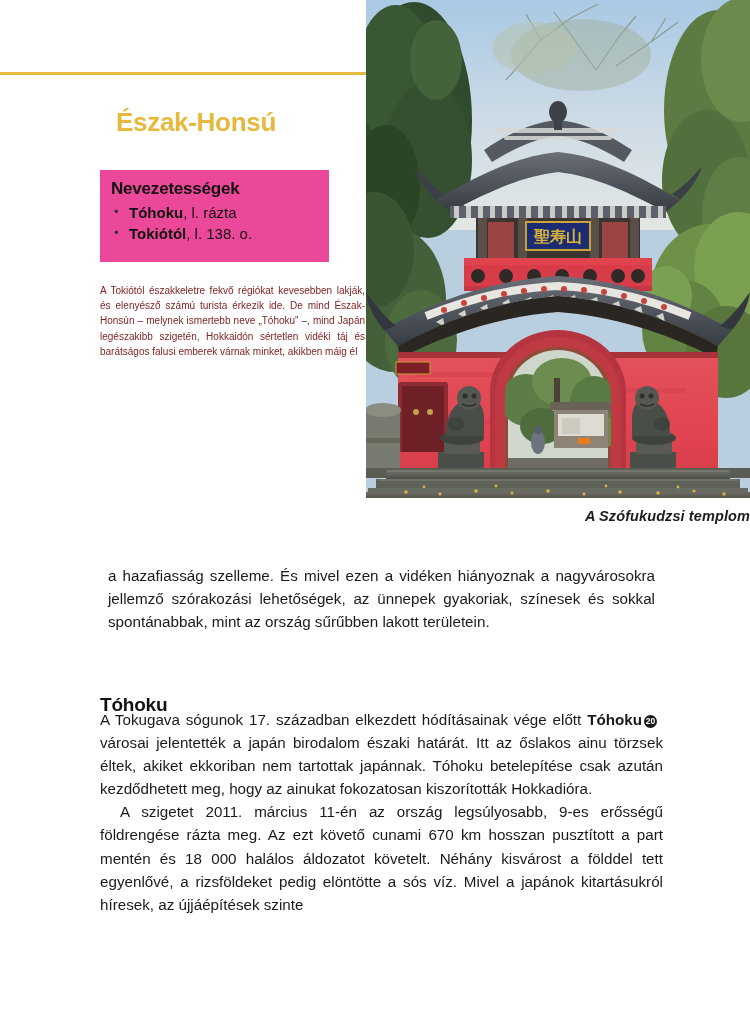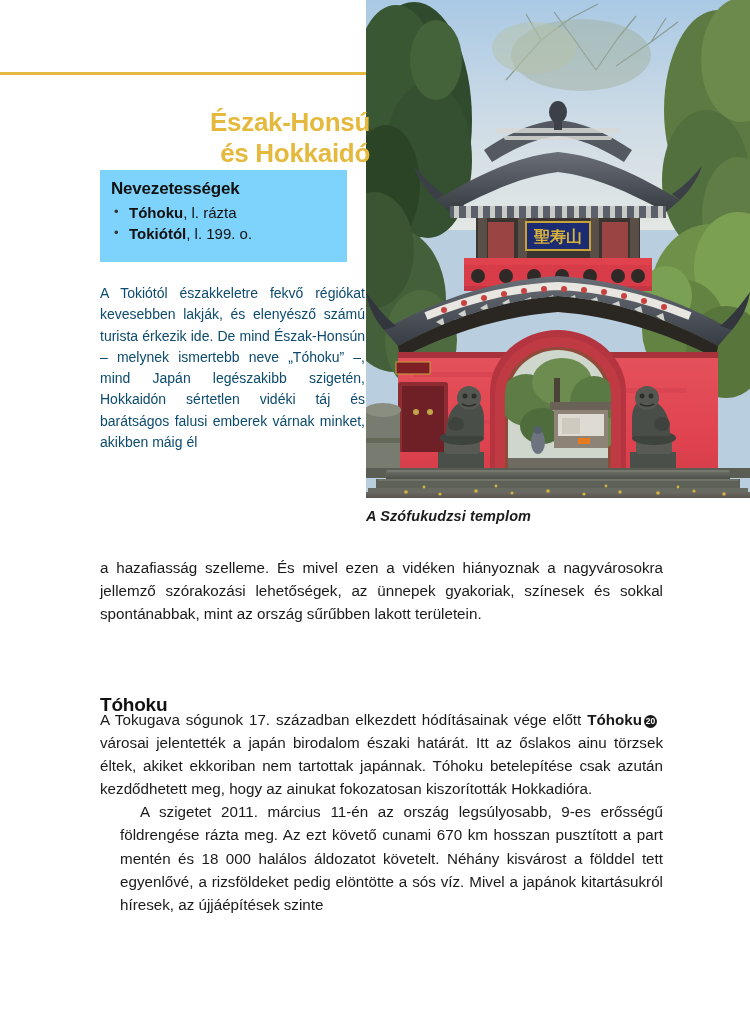--- a/index.html
+++ b/index.html
@@ -38,51 +38,50 @@
     overflow: hidden;
     background: #b9cfe0;
   }
   .photo-svg { display: block; width: 384px; height: 498px; }
 
   .photo-caption {
     position: absolute;
     left: 366px;
     top: 508px;
     width: 384px;
-    text-align: left;
+    text-align: right;
     font-size: 14.5px;
     font-style: italic;
     font-weight: bold;
     color: #1c1c1c;
     letter-spacing: 0.1px;
   }
 
   
   .chapter-title {
     position: absolute;
-    left: 100px;
+    left: 116px;
     top: 90px;
     width: 270px;
     font-size: 26px;
     font-weight: bold;
     line-height: 1.17;
     color: #e5b93d;
     letter-spacing: -0.3px;
-    text-align: right;
   }
   .chapter-title .l2 { display: block; }
 
   
   .highlights {
     position: absolute;
     left: 100px;
     top: 170px;
-    width: 247px;
+    width: 229px;
     height: 92px;
-    background: #7dd3fc;
+    background: #ec4899;
     box-sizing: border-box;
     padding: 9px 0 0 11px;
   }
   .highlights-title {
     font-size: 17px;
     font-weight: bold;
     color: #111;
     letter-spacing: -0.2px;
     margin-bottom: 3px;
   }
@@ -107,39 +106,39 @@
     color: #333;
   }
   .highlights-list li .strong { font-weight: bold; }
 
   
   .narrow-col {
     position: absolute;
     left: 100px;
     top: 283px;
     width: 265px;
-    font-size: 14px;
+    font-size: 10px;
     line-height: 1.52;
-    color: #0c4a6e;
+    color: #7f1d1d;
     text-align: justify;
   }
   .narrow-col p { margin: 0; }
 
   
   .full-col {
     position: absolute;
     left: 100px;
     top: 556px;
     width: 563px;
     font-size: 15.2px;
     line-height: 1.52;
     color: #1a1a1a;
     text-align: justify;
   }
-  .full-col p { margin: 0; }
+  .full-col p { margin: 8px; }
 
   .section-head {
     position: absolute;
     left: 100px;
     top: 678px;
     width: 563px;
     font-size: 19px;
     font-weight: bold;
     color: #111;
     letter-spacing: -0.2px;
@@ -149,21 +148,21 @@
     position: absolute;
     left: 100px;
     top: 708px;
     width: 563px;
     font-size: 15.2px;
     line-height: 1.52;
     color: #1a1a1a;
     text-align: justify;
   }
   .body-2 p { margin: 0; }
-  .body-2 p.indent { text-indent: 20px; margin-left: 20px; }
+  .body-2 p.indent { text-indent: 20px; }
   .body-2 .strong { font-weight: bold; }
 
   .poi-marker {
     display: inline-block;
     width: 13px;
     height: 13px;
     border-radius: 50%;
     background: #1a1a1a;
     color: #ffffff;
     font-size: 8.5px;
@@ -459,31 +458,30 @@
         <ellipse cx="17" cy="410" rx="18" ry="7" fill="#8a8e80"></ellipse>
         <rect x="0" y="438" width="34" height="5" fill="#646859"></rect>
       </g>
     </svg>
   </div>
 
   <div class="photo-caption">A Szófukudzsi templom</div>
 
   <h1 class="chapter-title">
     <span>Észak-Honsú</span>
-    <span class="l2">és Hokkaidó</span>
   </h1>
 
   <div class="highlights">
     <div class="highlights-title">Nevezetességek</div>
     <ul class="highlights-list">
       <li>
         <span class="bullet">•</span><span class="strong">Tóhoku</span><span>, l. rázta</span>
       </li>
       <li>
-        <span class="bullet">•</span><span class="strong">Tokiótól</span><span>, l. 199. o.</span>
+        <span class="bullet">•</span><span class="strong">Tokiótól</span><span>, l. 138. o.</span>
       </li>
     </ul>
   </div>
 
   <div class="narrow-col">
     <p>A Tokiótól északkeletre fekvő régiókat kevesebben lakják, és elenyésző számú turista érkezik ide. De mind Észak-Honsún – melynek ismertebb neve „Tóhoku” –, mind Japán legészakibb szigetén, Hokkaidón sértetlen vidéki táj és barátságos falusi emberek várnak minket, akikben máig él</p>
   </div>
 
   <div class="full-col">
     <p>a hazafiasság szelleme. És mivel ezen a vidéken hiányoznak a nagyvárosokra jellemző szórakozási lehetőségek, az ünnepek gyakoriak, színesek és sokkal spontánabbak, mint az ország sűrűbben lakott területein.</p>

